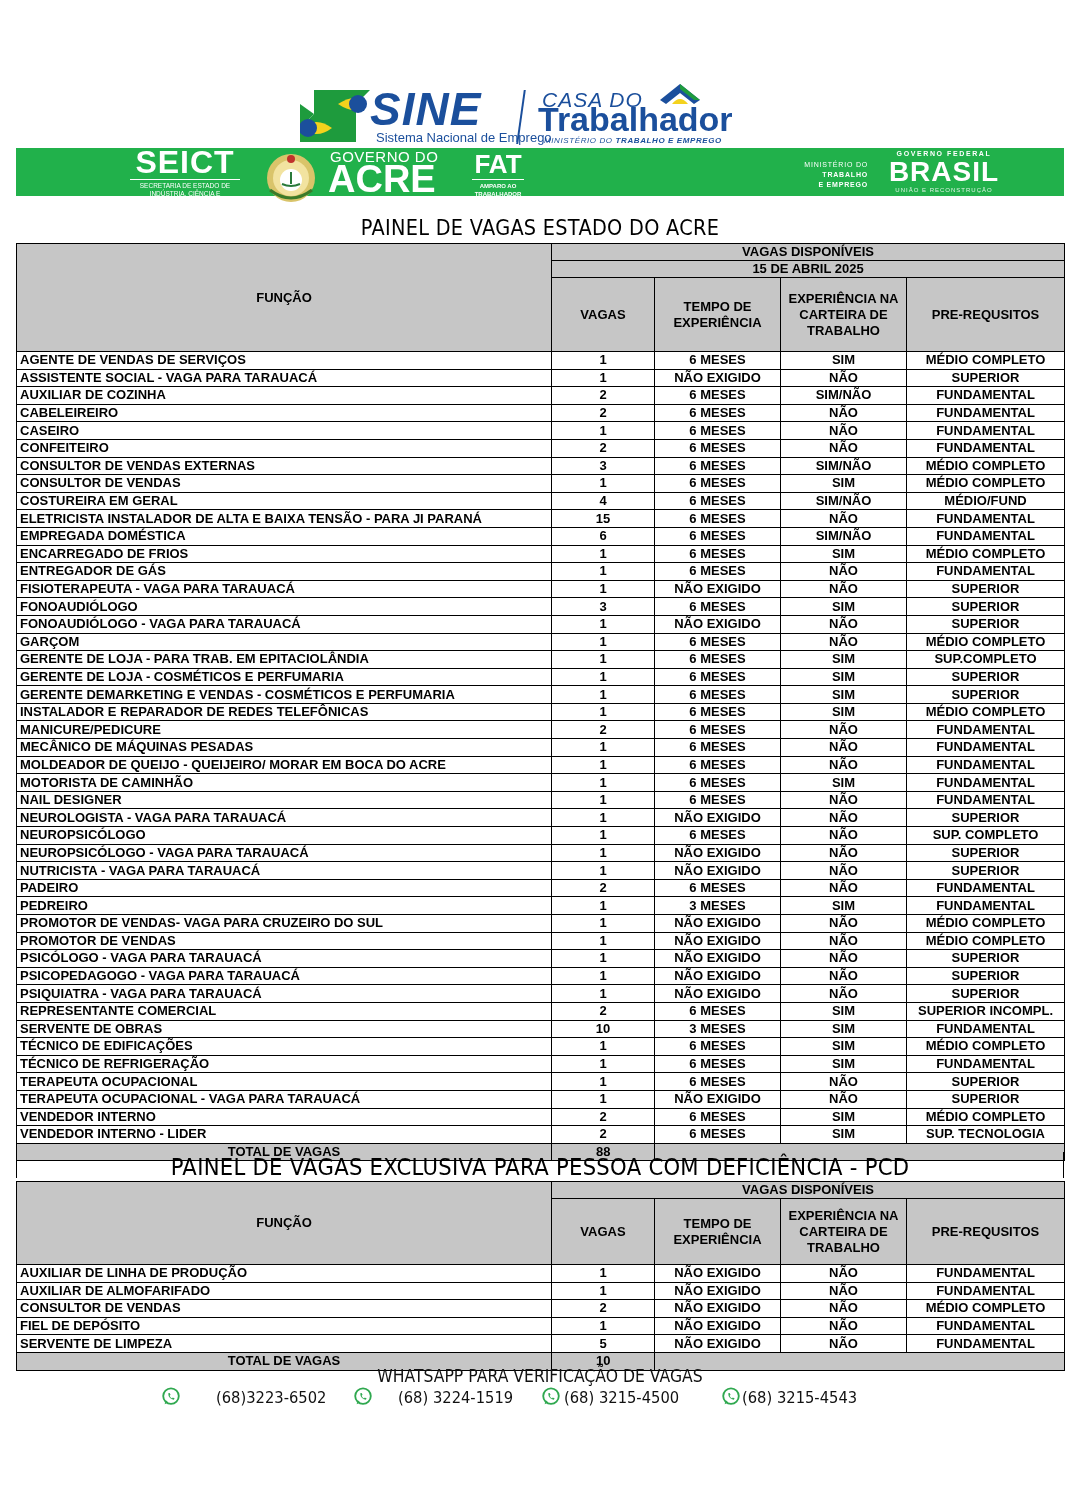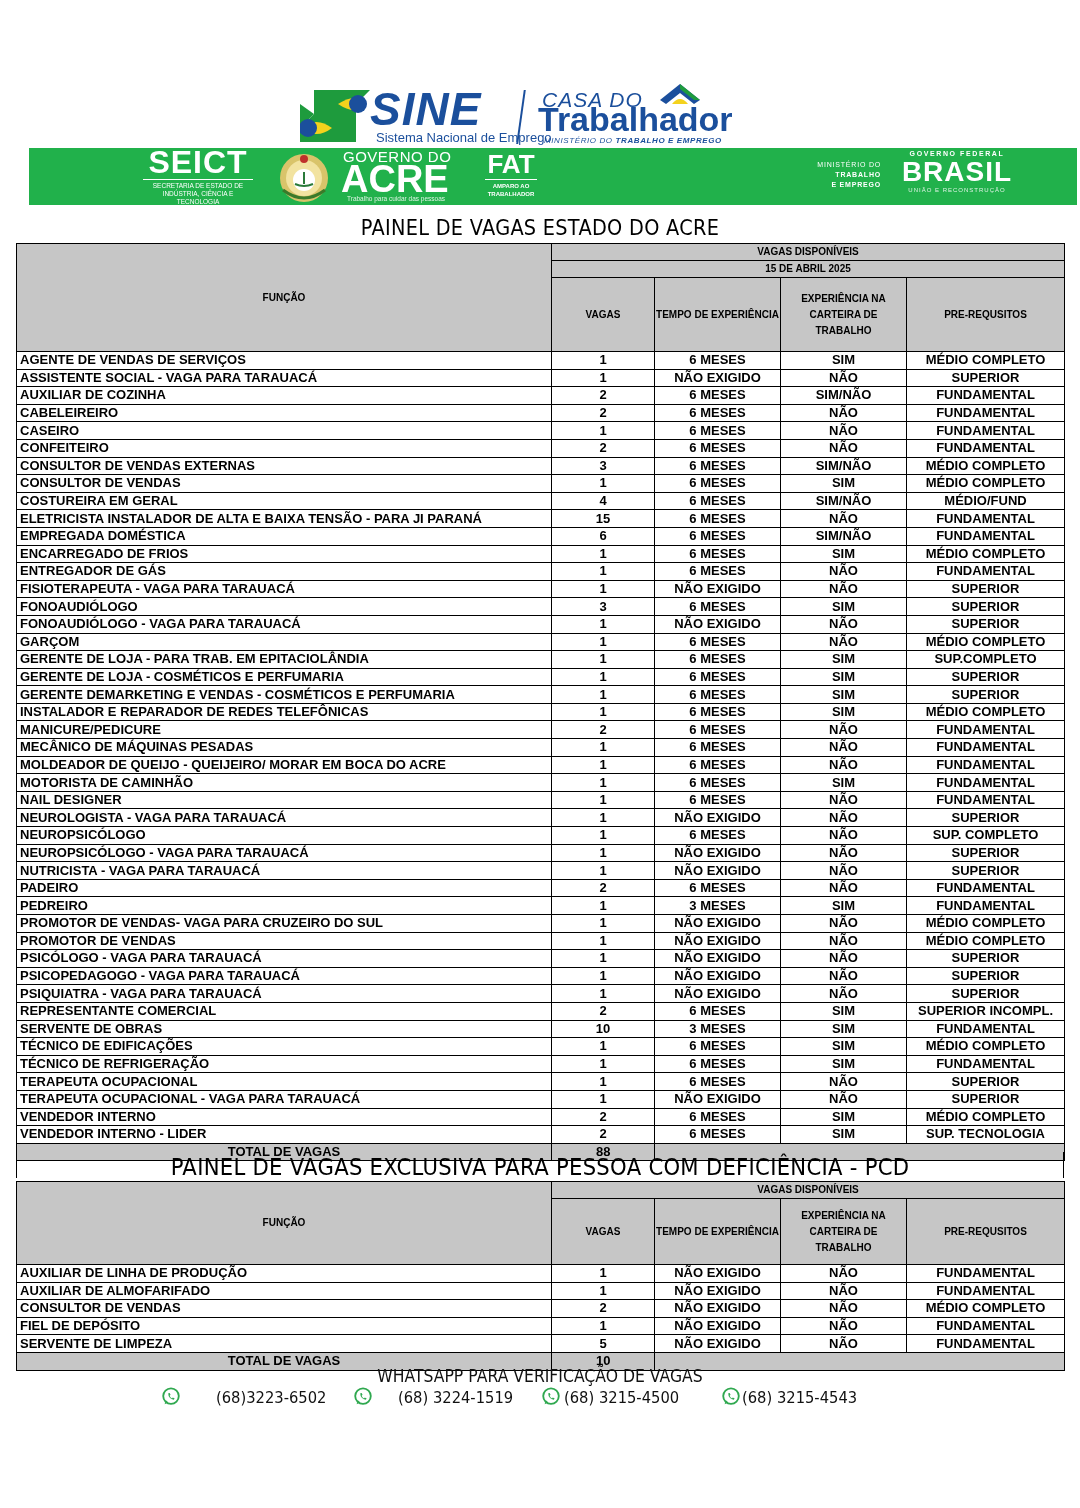--- a/index.html
+++ b/index.html
@@ -11,21 +11,21 @@
   .sine-word { position: absolute; left: 72px; top: 0px; font-family: "Liberation Sans", sans-serif; font-weight: 900; font-style: italic; font-size: 46px; color: #1b4f9c; letter-spacing: 1px; }
   .sine-sub { position: absolute; left: 78px; top: 48px; font-size: 13px; font-weight: normal; color: #1b4f9c; }
   .sep-line { position: absolute; left: 222px; top: 8px; width: 2px; height: 54px; background: #1b4f9c; transform: skewX(-8deg); }
   .casa-do { position: absolute; left: 244px; top: 6px; font-size: 21px; font-style: italic; color: #1b4f9c; letter-spacing: 1px; }
   .casa-roof { position: absolute; left: 362px; top: 2px; width: 40px; height: 22px; }
   .trab-word { position: absolute; left: 240px; top: 18px; font-weight: 900; font-size: 34px; color: #1b4f9c; }
   .mte-sub { position: absolute; left: 246px; top: 54px; font-size: 8px; font-style: italic; color: #1b4f9c; letter-spacing: 0.6px; }
   .mte-sub b { font-weight: 900; }
 
   
-  .banner { position: absolute; left: 16px; top: 148px; width: 1048px; height: 57px; background: #21b14b; color: #fff; margin-left: 13px; }
+  .banner { position: absolute; left: 16px; top: 148px; width: 1048px; height: 48px; background: #21b14b; color: #fff; }
   .seict { position: absolute; left: 112px; top: -3px; width: 114px; text-align: center; }
   .seict-title { font-size: 32px; font-weight: 900; letter-spacing: 1px; line-height: 34px; }
   .seict-line { height: 1px; background: #fff; margin: 0 2px; }
   .seict-sub { font-size: 6.5px; line-height: 8px; margin-top: 2px; }
   .coat { position: absolute; left: 246px; top: 2px; width: 58px; height: 54px; }
   .gov-do { position: absolute; left: 314px; top: 0px; font-size: 15px; letter-spacing: 0.5px; }
   .acre { position: absolute; left: 312px; top: 10px; font-size: 38px; font-weight: 900; letter-spacing: 0px; }
   .acre-sub { position: absolute; left: 318px; top: 47px; font-size: 6.5px; opacity: 0.85; }
   .fat { position: absolute; left: 452px; top: 3px; width: 60px; text-align: center; }
   .fat-title { font-size: 26px; font-weight: 900; line-height: 26px; }
@@ -42,21 +42,21 @@
   .gov-fed-sub { font-size: 6px; letter-spacing: 1px; opacity: 0.85; }
 
   
   .panel-title { position: absolute; left: 16px; width: 1048px; text-align: center; font-family: "DejaVu Sans", sans-serif; font-size: 21px; letter-spacing: 0.3px; transform: scaleX(0.92); }
   .t1 { top: 216px; }
   .t2 { top: 1154px; font-size: 23px; }
 
   
   table.vagas { position: absolute; left: 16px; width: 1048px; border-collapse: collapse; table-layout: fixed; font-family: "Liberation Sans", sans-serif; font-weight: bold; }
   table.vagas td, table.vagas th { border: 1.5px solid #000; padding: 0; }
-  table.vagas th { background: #c6c6c6; font-size: 10px; font-weight: bold; text-align: center; line-height: 16px; }
+  table.vagas th { background: #c6c6c6; font-size: 13px; font-weight: bold; text-align: center; line-height: 16px; }
   table.vagas td { font-size: 13px; height: 16.6px; line-height: 16px; white-space: nowrap; overflow: hidden; }
   table.vagas td.fn { text-align: left; padding-left: 3px; }
   table.vagas td.c { text-align: center; }
   table.vagas tr.total td { background: #c6c6c6; }
   .tbl1 { top: 243px; }
   .tbl2 { top: 1181px; }
   .tbl1 .hdr-top { height: 16px; }
   .tbl1 .hdr-sub { height: 74px; }
   .tbl2 .hdr-sub { height: 66px; }
   .pcd-frame { position: absolute; left: 16px; top: 1152px; width: 1046px; height: 26px; border-left: 1.5px solid #000; border-right: 1.5px solid #000; }

